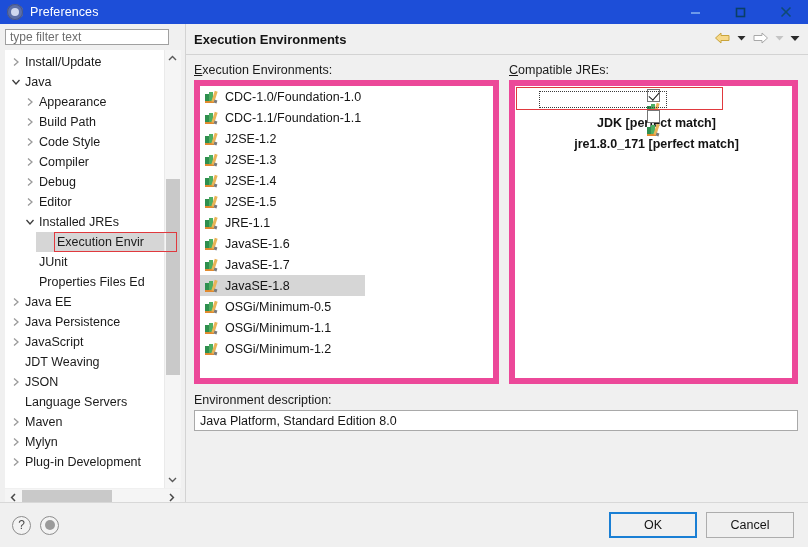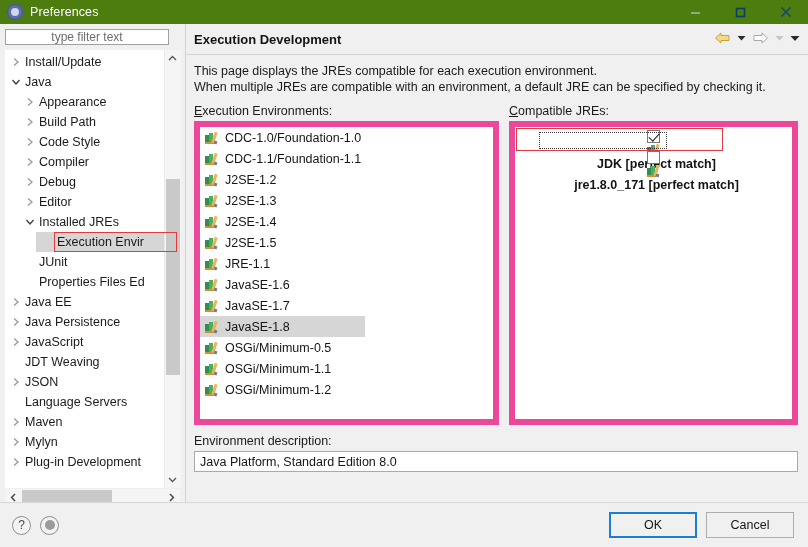--- a/index.html
+++ b/index.html
@@ -13,21 +13,21 @@
   #app {
     position: relative;
     width: 808px; height: 547px;
     background: #f0f0f0;
     display: flex; flex-direction: column;
   }
 
   
   .titlebar {
     height: 24px; min-height: 24px;
-    background: #4d7c0f;
+    background: #1d4ed8;
     display: flex; align-items: center;
     position: relative;
   }
   .title-icon {
     width: 16px; height: 16px;
     margin-left: 7px; margin-right: 7px;
     position: relative;
     flex: 0 0 auto;
   }
   .gear-outer {
@@ -81,21 +81,20 @@
   }
   .filter-box {
     width: 164px; height: 20px;
     border: 1px solid #a0a0a0;
     background: #ffffff;
     font-family: "Liberation Sans", sans-serif;
     font-size: 12px;
     color: #6c6c6c;
     padding: 0 4px;
     outline: none;
-    text-align: center;
   }
   .filter-box::placeholder { color: #6e6e6e; opacity: 1; }
 
   .tree-wrap {
     margin-top: 5px;
     width: 175px;
     height: 438px;
     position: relative;
     background: #ffffff;
     display: flex;
@@ -565,21 +564,21 @@
         <div class="hs-arrow">
           <svg width="7" height="9" viewBox="0 0 7 9">
               <polyline points="2,1 5.4,4.5 2,8" fill="none" stroke="#4a4a4a" stroke-width="1.5"></polyline>
             </svg>
         </div>
       </div>
     </div>
 
     <div class="right-col">
       <div class="page-header">
-        <span class="page-title">Execution Development</span>
+        <span class="page-title">Execution Environments</span>
         <div class="nav-tools">
           <div class="nav-btn">
             <svg width="17" height="14" viewBox="0 0 17 14">
               <path d="M7,2 L7,4.5 L15,4.5 L15,9.5 L7,9.5 L7,12 L1.5,7 Z" fill="#f7d98a" stroke="#c9a43c" stroke-width="1"></path>
             </svg>
           </div>
           <div class="nav-caret">
             <svg width="9" height="6" viewBox="0 0 9 6">
                 <polygon points="0.5,1 8.5,1 4.5,5.5" fill="#2b2b2b"></polygon>
               </svg>
@@ -597,24 +596,20 @@
           <div class="nav-caret">
             <svg width="10" height="7" viewBox="0 0 10 7">
                 <polygon points="0.5,1 9.5,1 5,6" fill="#2b2b2b"></polygon>
               </svg>
           </div>
         </div>
       </div>
       <div class="hdr-sep"></div>
 
       <div class="page-body">
-        <div class="intro">
-          <div>This page displays the JREs compatible for each execution environment.</div>
-          <div>When multiple JREs are compatible with an environment, a default JRE can be specified by checking it.</div>
-        </div>
 
         <div class="cols">
 
           <div class="col-ee">
             <div class="col-label">
               <span class="acc">E</span><span>xecution Environments:</span>
             </div>
             <div class="listbox">
               <div id="ee-list">
                   <div class="list-row">

